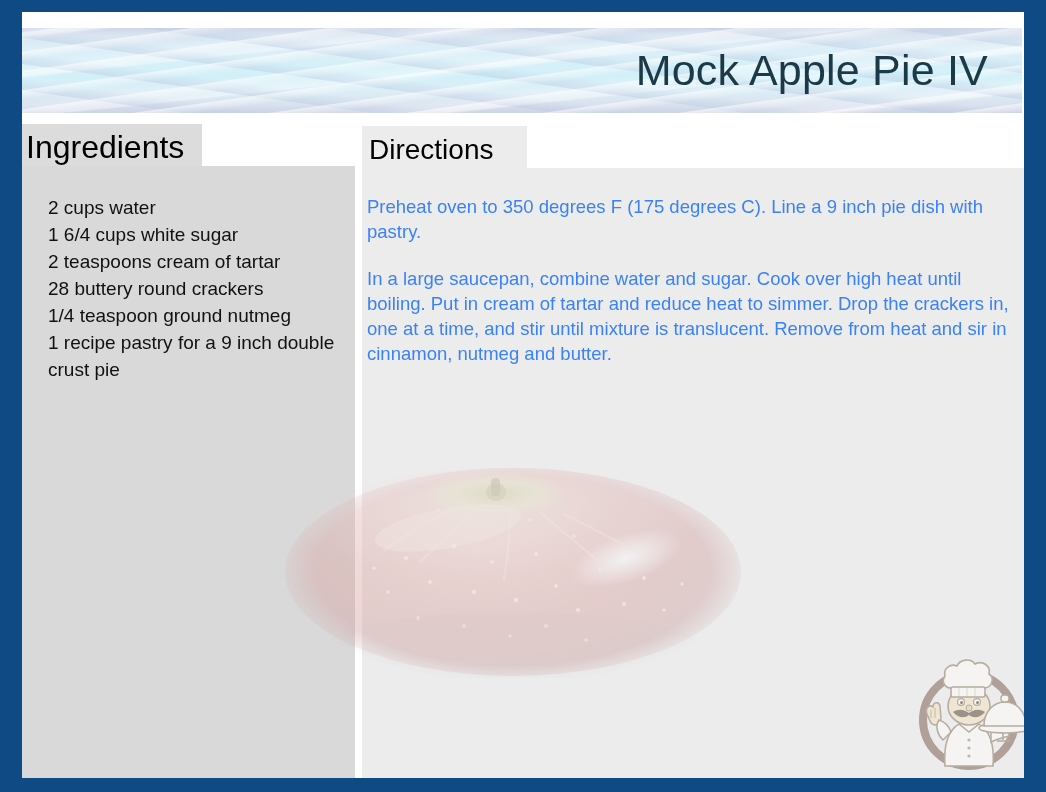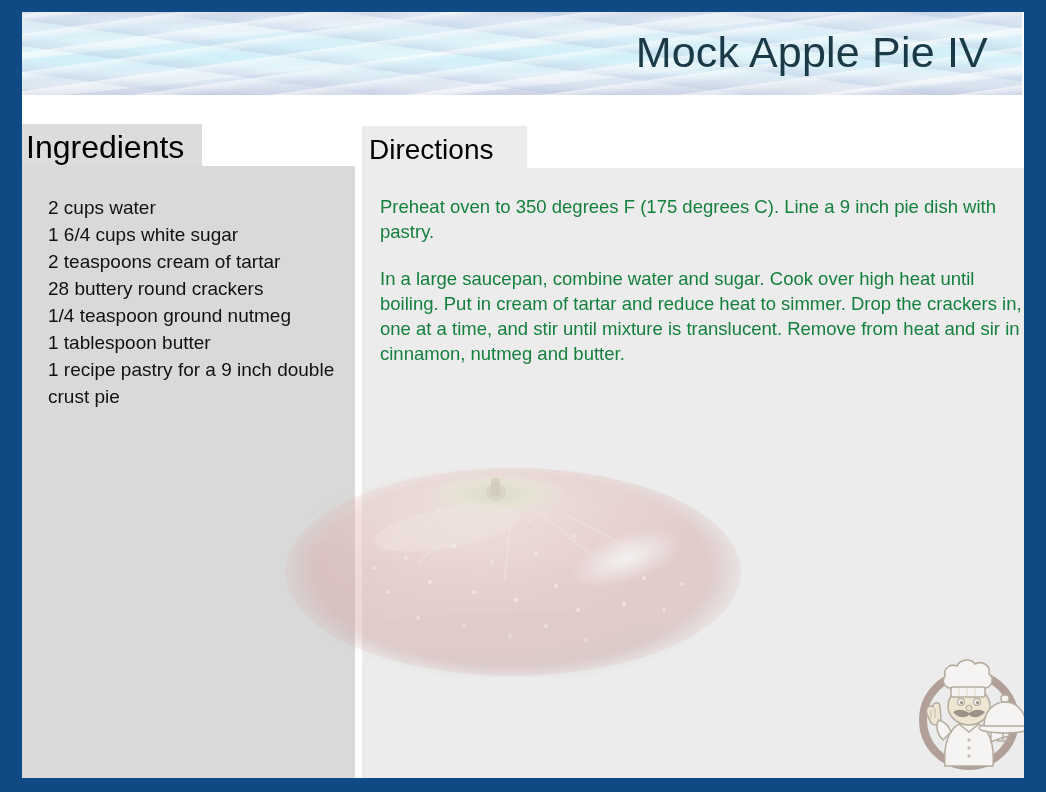--- a/index.html
+++ b/index.html
@@ -29,21 +29,21 @@
   }
   .frame-left   { left: 0;   top: 0;    width: 22px;  height: 792px; }
   .frame-right  { right: 0;  top: 0;    width: 22px;  height: 792px; }
   .frame-top    { left: 0;   top: 0;    width: 1046px; height: 12px; }
   .frame-bottom { left: 0;   bottom: 0; width: 1046px; height: 14px; }
 
   
   #banner {
     position: absolute;
     left: 18px;
-    top: 10px;
+    top: 28px;
     width: 1004px;
     height: 85px;
     overflow: hidden;
     background:
       linear-gradient(180deg,
         #cfd6ea 0%,
         #d9e4f0 8%,
         #ddeef7 22%,
         #d7f0f8 40%,
         #d2f0f8 58%,
@@ -151,22 +151,21 @@
     height: 611px;
     background: #ececec;
   }
   #directions-body {
     position: absolute;
     left: 367px;
     top: 194px;
     width: 652px;
     font-size: 18.5px;
     line-height: 25px;
-    color: #15803d;
-    margin-left: 13px;
+    color: #3b82f6;
   }
   #directions-body p {
     margin: 0 0 22px 0;
   }
   #directions-body p:last-child { margin-bottom: 0; }
 
   
   #apple-wrap {
     position: absolute;
     left: 278px;
@@ -202,21 +201,20 @@
 
   <div id="ingredients-title-band"></div>
   <div id="ingredients-title">Ingredients</div>
   <div id="ingredients-panel"></div>
   <div id="ingredients-list">
       <div class="ing-line">2 cups water</div>
       <div class="ing-line">1 6/4 cups white sugar</div>
       <div class="ing-line">2 teaspoons cream of tartar</div>
       <div class="ing-line">28 buttery round crackers</div>
       <div class="ing-line">1/4 teaspoon ground nutmeg</div>
-      <div class="ing-line">1 tablespoon butter</div>
       <div class="ing-line">1 recipe pastry for a 9 inch double crust pie</div>
     </div>
 
   <div id="directions-title-band"></div>
   <div id="directions-title">Directions</div>
   <div id="directions-panel"></div>
   <div id="directions-body">
       <p>Preheat oven to 350 degrees F (175 degrees C). Line a 9 inch pie dish with pastry.</p>
       <p>In a large saucepan, combine water and sugar. Cook over high heat until boiling. Put in cream of tartar and reduce heat to simmer. Drop the crackers in, one at a time, and stir until mixture is translucent. Remove from heat and sir in cinnamon, nutmeg and butter.</p>
     </div>

